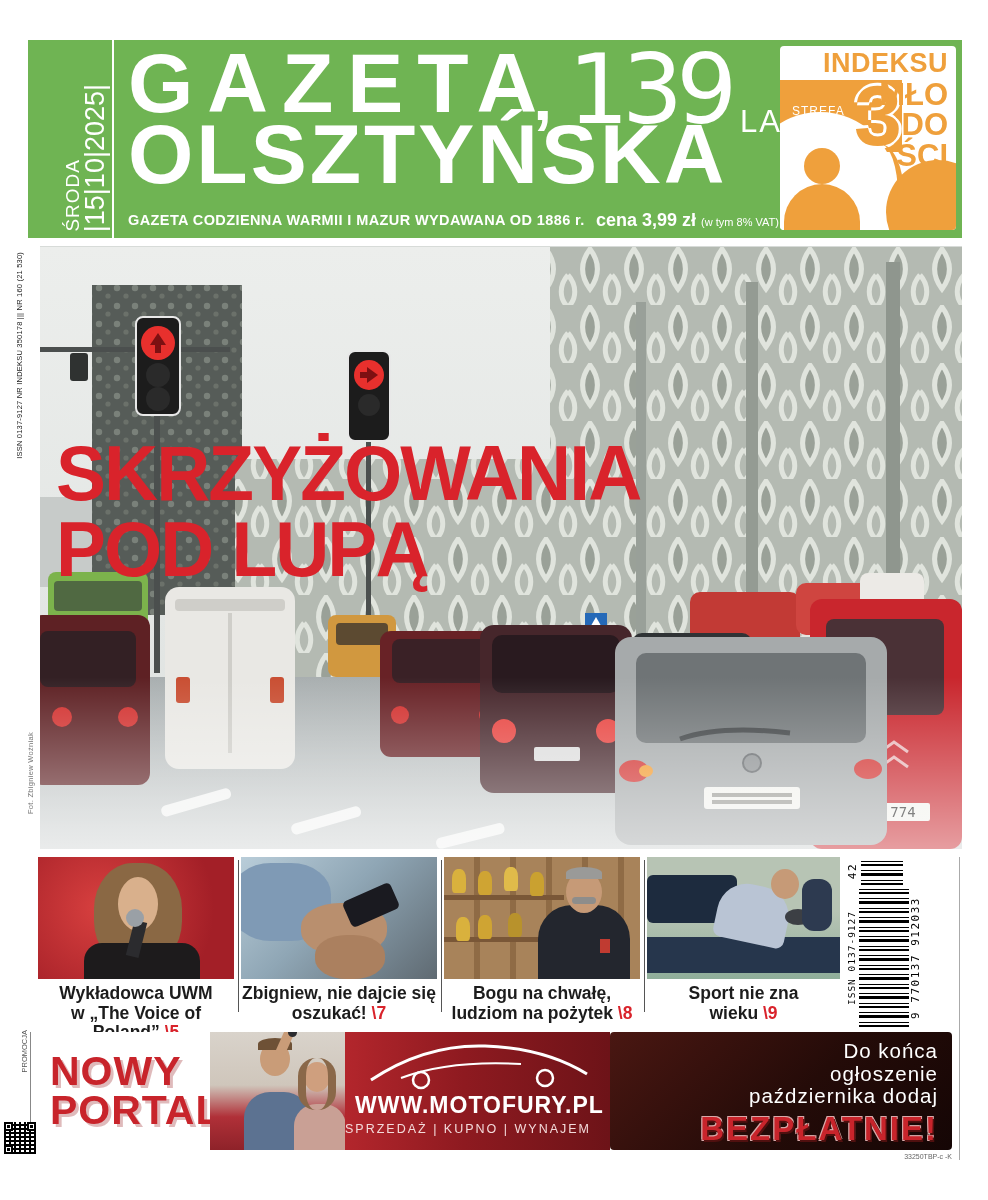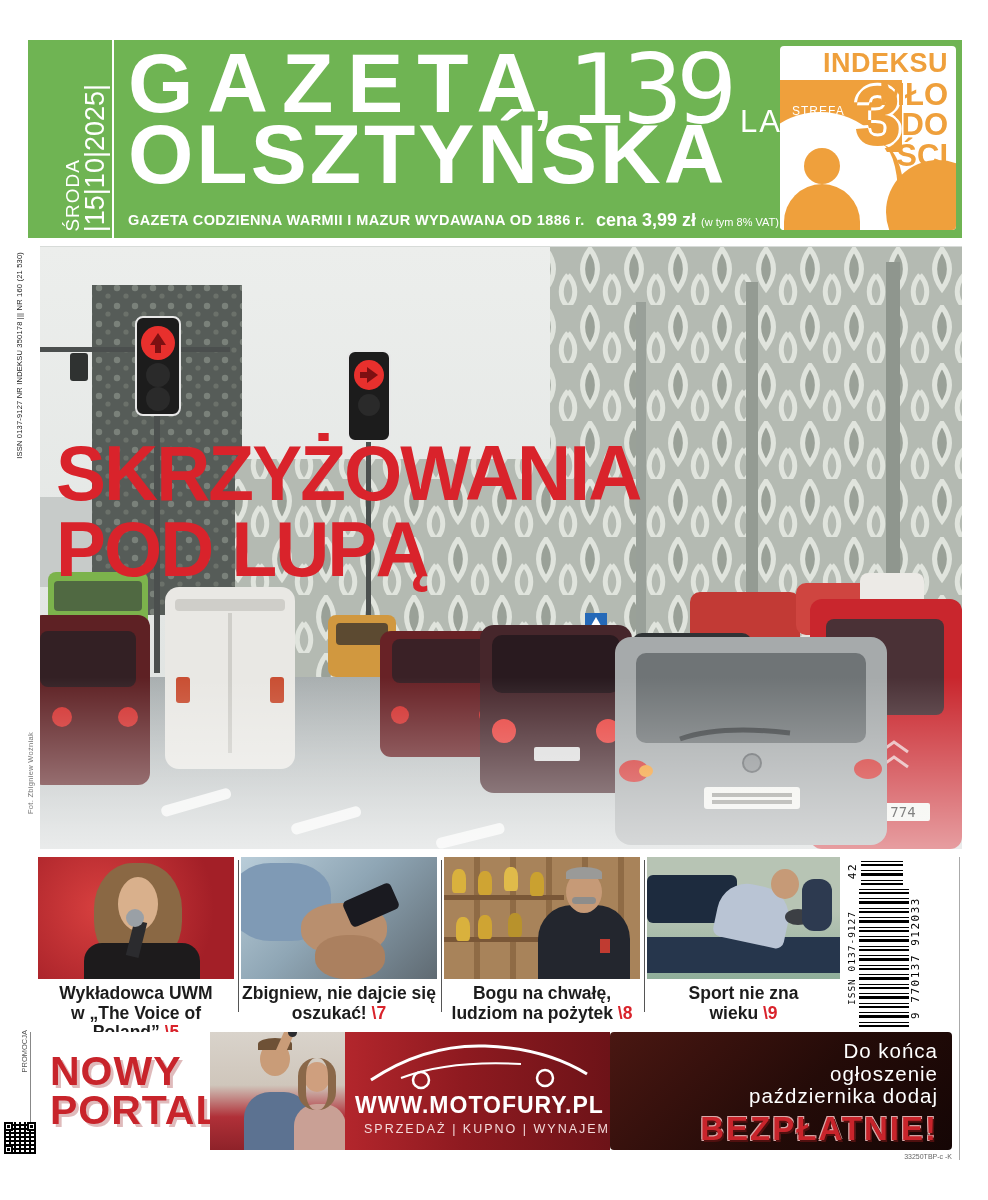--- a/index.html
+++ b/index.html
@@ -71,21 +71,21 @@
   
   #ad{left:40px;top:1032px;width:912px;height:118px;background:#fff;overflow:hidden;}
   #ad-title{position:absolute;left:10px;top:20px;color:#c8242b;font-size:41px;font-weight:700;line-height:.95;
             letter-spacing:1px;text-shadow:3px 3px 0 rgba(150,25,30,.30);}
   #ad-photo{position:absolute;left:170px;top:0;width:135px;height:118px;
             background:linear-gradient(180deg,#d9d3cb 0%,#cfc6bb 45%,#b03038 72%,#8e2229 100%);}
   #ad-red{position:absolute;left:305px;top:0;width:265px;height:118px;
           background:linear-gradient(90deg,#b3262c,#8e1a20 45%,#6d1318 100%);}
   #ad-url{position:absolute;left:2px;top:60px;width:265px;text-align:center;color:#fff;
           font-size:23px;font-weight:700;letter-spacing:1px;}
-  #ad-services{position:absolute;left:0;top:90px;width:265px;text-align:right;color:#f3dada;
+  #ad-services{position:absolute;left:0;top:90px;width:265px;text-align:left;color:#f3dada;
                font-size:12.5px;letter-spacing:2px;}
   #ad-dark{position:absolute;left:570px;top:0;width:342px;height:118px;border-radius:4px;
            background:linear-gradient(135deg,#4a1712,#240b08 55%,#150605);text-align:right;
            padding:8px 14px 0 0;box-sizing:border-box;}
   #ad-dark .oline{color:#fff;font-size:20.5px;line-height:1.1;letter-spacing:1px;}
   #ad-free{color:#c8242b;font-size:33px;font-weight:700;letter-spacing:2px;margin-top:2px;
            text-shadow:1.5px 1.5px 0 #50100f,-1px -1px 0 #d8a9a9,1px -1px 0 #d8a9a9,-1px 1px 0 #d8a9a9;}
   #print-code{left:838px;top:1153px;width:114px;text-align:right;font-size:7px;color:#666;}
   #promo-label{left:20px;top:1030px;font-size:7.5px;color:#555;}
   #promo-rule{left:30px;top:1032px;width:1px;height:90px;background:#888;}

